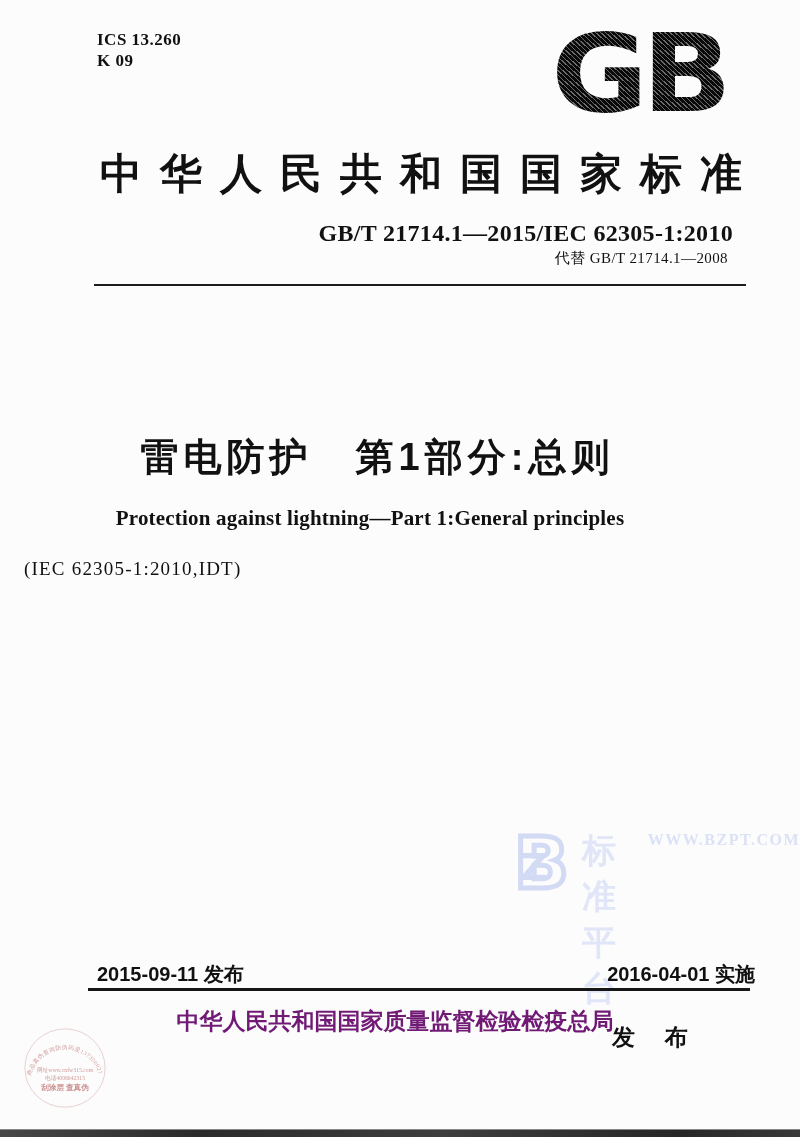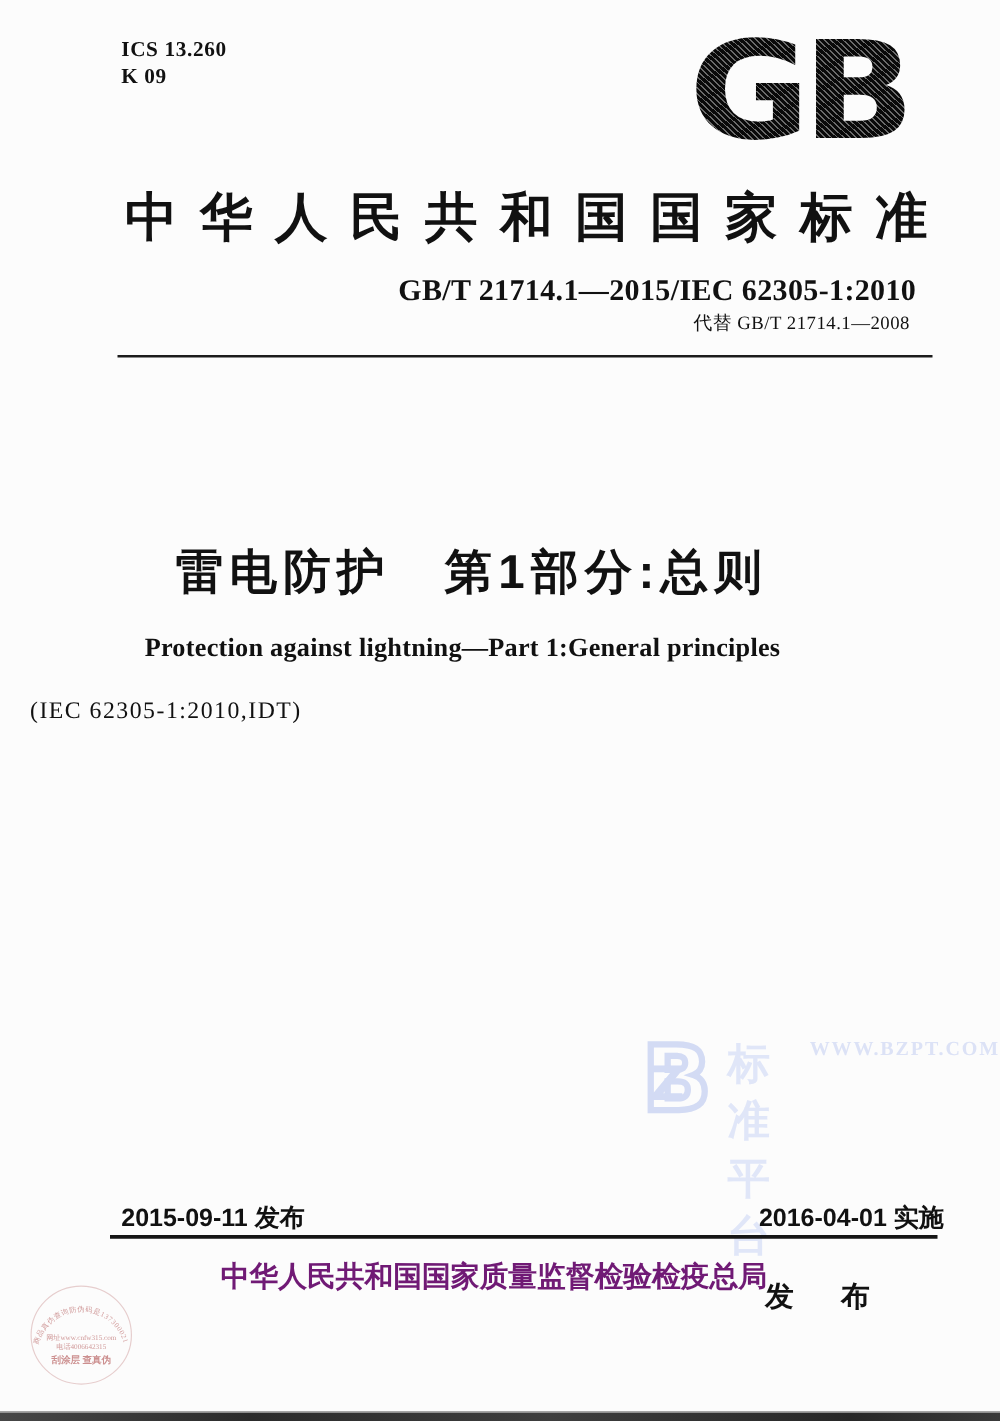--- a/index.html
+++ b/index.html
@@ -119,21 +119,21 @@
   .issuer-block {
     position: absolute; left: 190px; top: 1008px; width: 410px;
     display: flex; flex-direction: column; align-items: center;
     font-family: "Liberation Serif", serif;
     font-weight: bold; color: #701a75;
   }
   .issuer-line1 { font-size: 23px; line-height: 27px; white-space: nowrap; letter-spacing: 0; }
   .issuer-line2 { font-size: 23px; line-height: 27px; white-space: nowrap; letter-spacing: 12px; margin-right: -12px; }
   .publish-label {
     position: absolute; left: 612px; top: 1022px;
-    font-family: Liberation Mono, monospace;
+    font-family: Liberation Serif, serif;
     font-weight: bold; font-size: 23px; letter-spacing: 12px; white-space: nowrap;
   }
 
   
   .stamp {
     position: absolute; left: 22px; top: 1026px;
     width: 86px; height: 86px; opacity: .85;
   }
   .stamp svg { width: 100%; height: 100%; }
 

